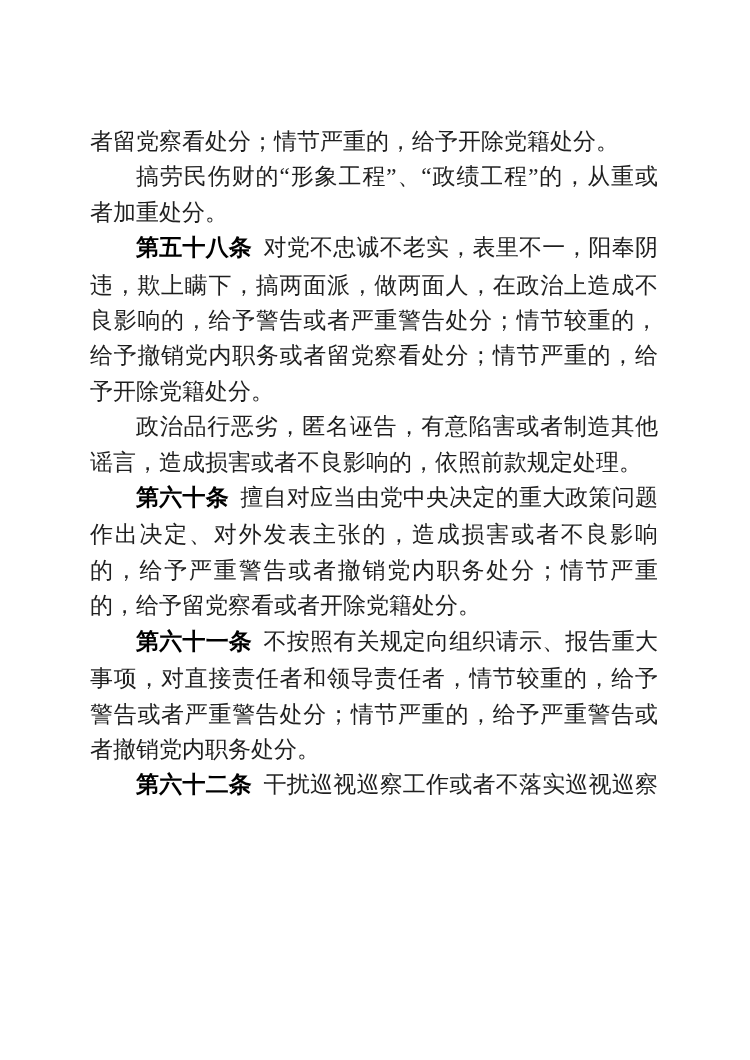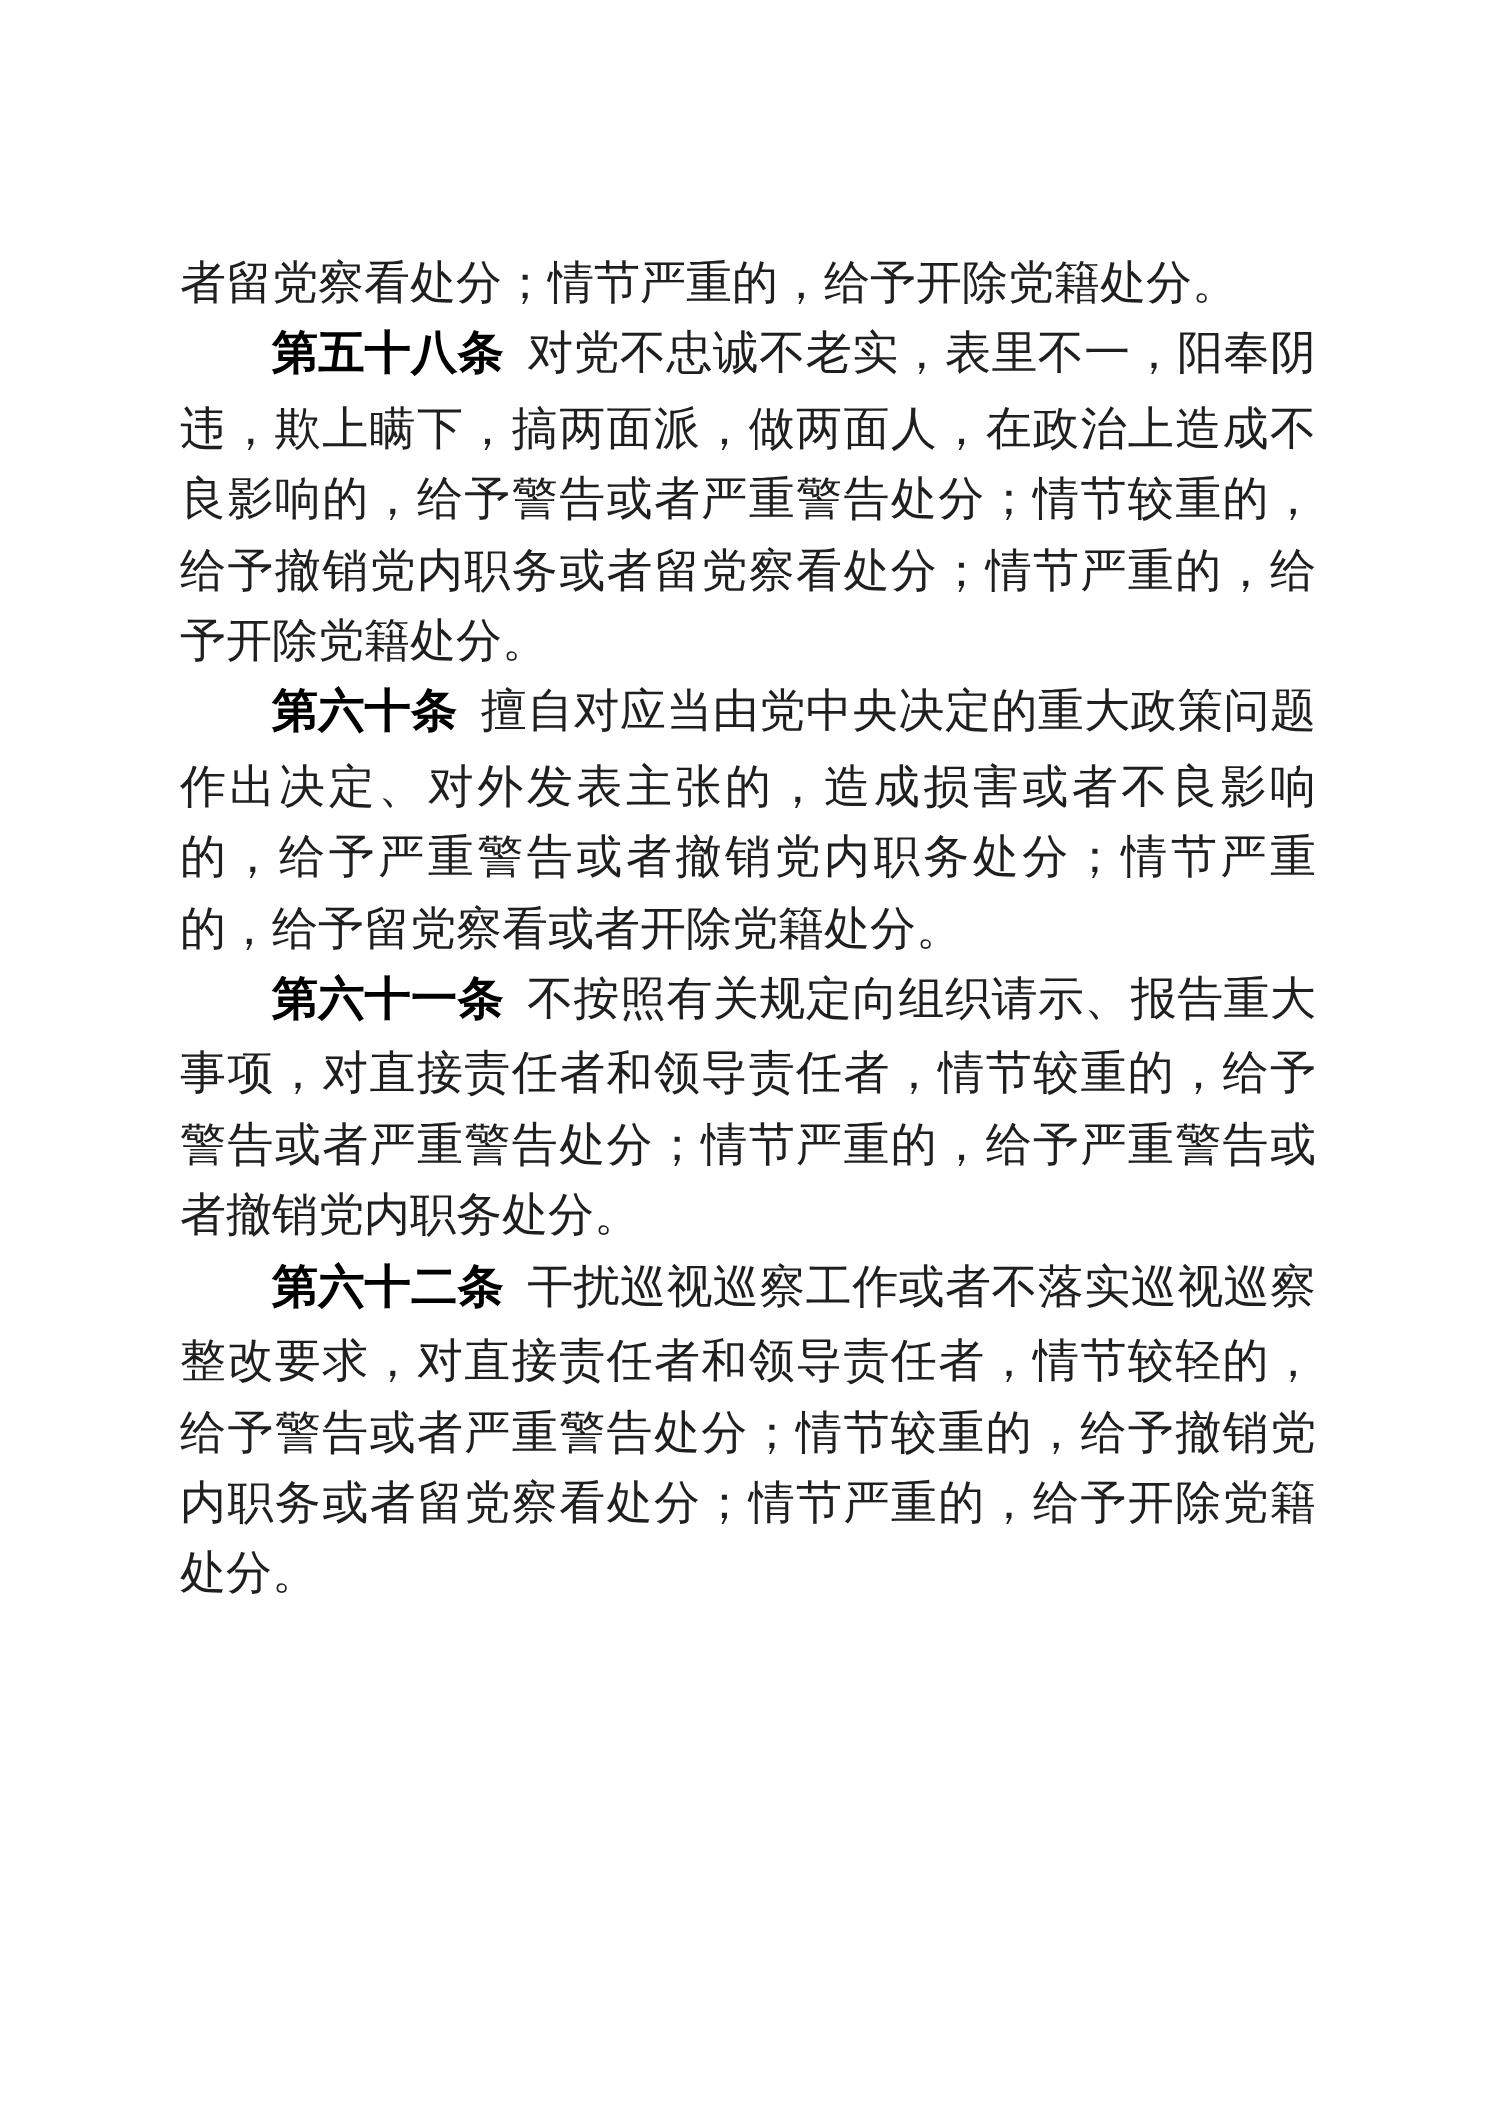--- a/index.html
+++ b/index.html
@@ -52,24 +52,26 @@
 </style>
 </head>
 <body>
 
 <div class="page">
 
   <div class="text-block">
 
     <p class="para no-indent"><span>者留党察看处分；情节严重的，给予开除党籍处分。</span></p>
 
+    <p class="para"><span>搞劳民伤财的“形象工程”、“政绩工程”的，从重或者加重处分。</span></p>
 
     <p class="para"><span class="article-num">第五十八条</span><span>对党不忠诚不老实，表里不一，阳奉阴违，欺上瞒下，搞两面派，做两面人，在政治上造成不良影响的，给予警告或者严重警告处分；情节较重的，给予撤销党内职务或者留党察看处分；情节严重的，给予开除党籍处分。</span></p>
 
 
+    <p class="para"><span>政治品行恶劣，匿名诬告，有意陷害或者制造其他谣言，造成损害或者不良影响的，依照前款规定处理。</span></p>
 
     <p class="para"><span class="article-num">第六十条</span><span>擅自对应当由党中央决定的重大政策问题作出决定、对外发表主张的，造成损害或者不良影响的，给予严重警告或者撤销党内职务处分；情节严重的，给予留党察看或者开除党籍处分。</span></p>
 
     <p class="para"><span class="article-num">第六十一条</span><span>不按照有关规定向组织请示、报告重大事项，对直接责任者和领导责任者，情节较重的，给予警告或者严重警告处分；情节严重的，给予严重警告或者撤销党内职务处分。</span></p>
 
     <p class="para"><span class="article-num">第六十二条</span><span>干扰巡视巡察工作或者不落实巡视巡察整改要求，对直接责任者和领导责任者，情节较轻的，给予警告或者严重警告处分；情节较重的，给予撤销党内职务或者留党察看处分；情节严重的，给予开除党籍处分。</span></p>
 
   </div>
 
   <div class="page-number">17</div>

